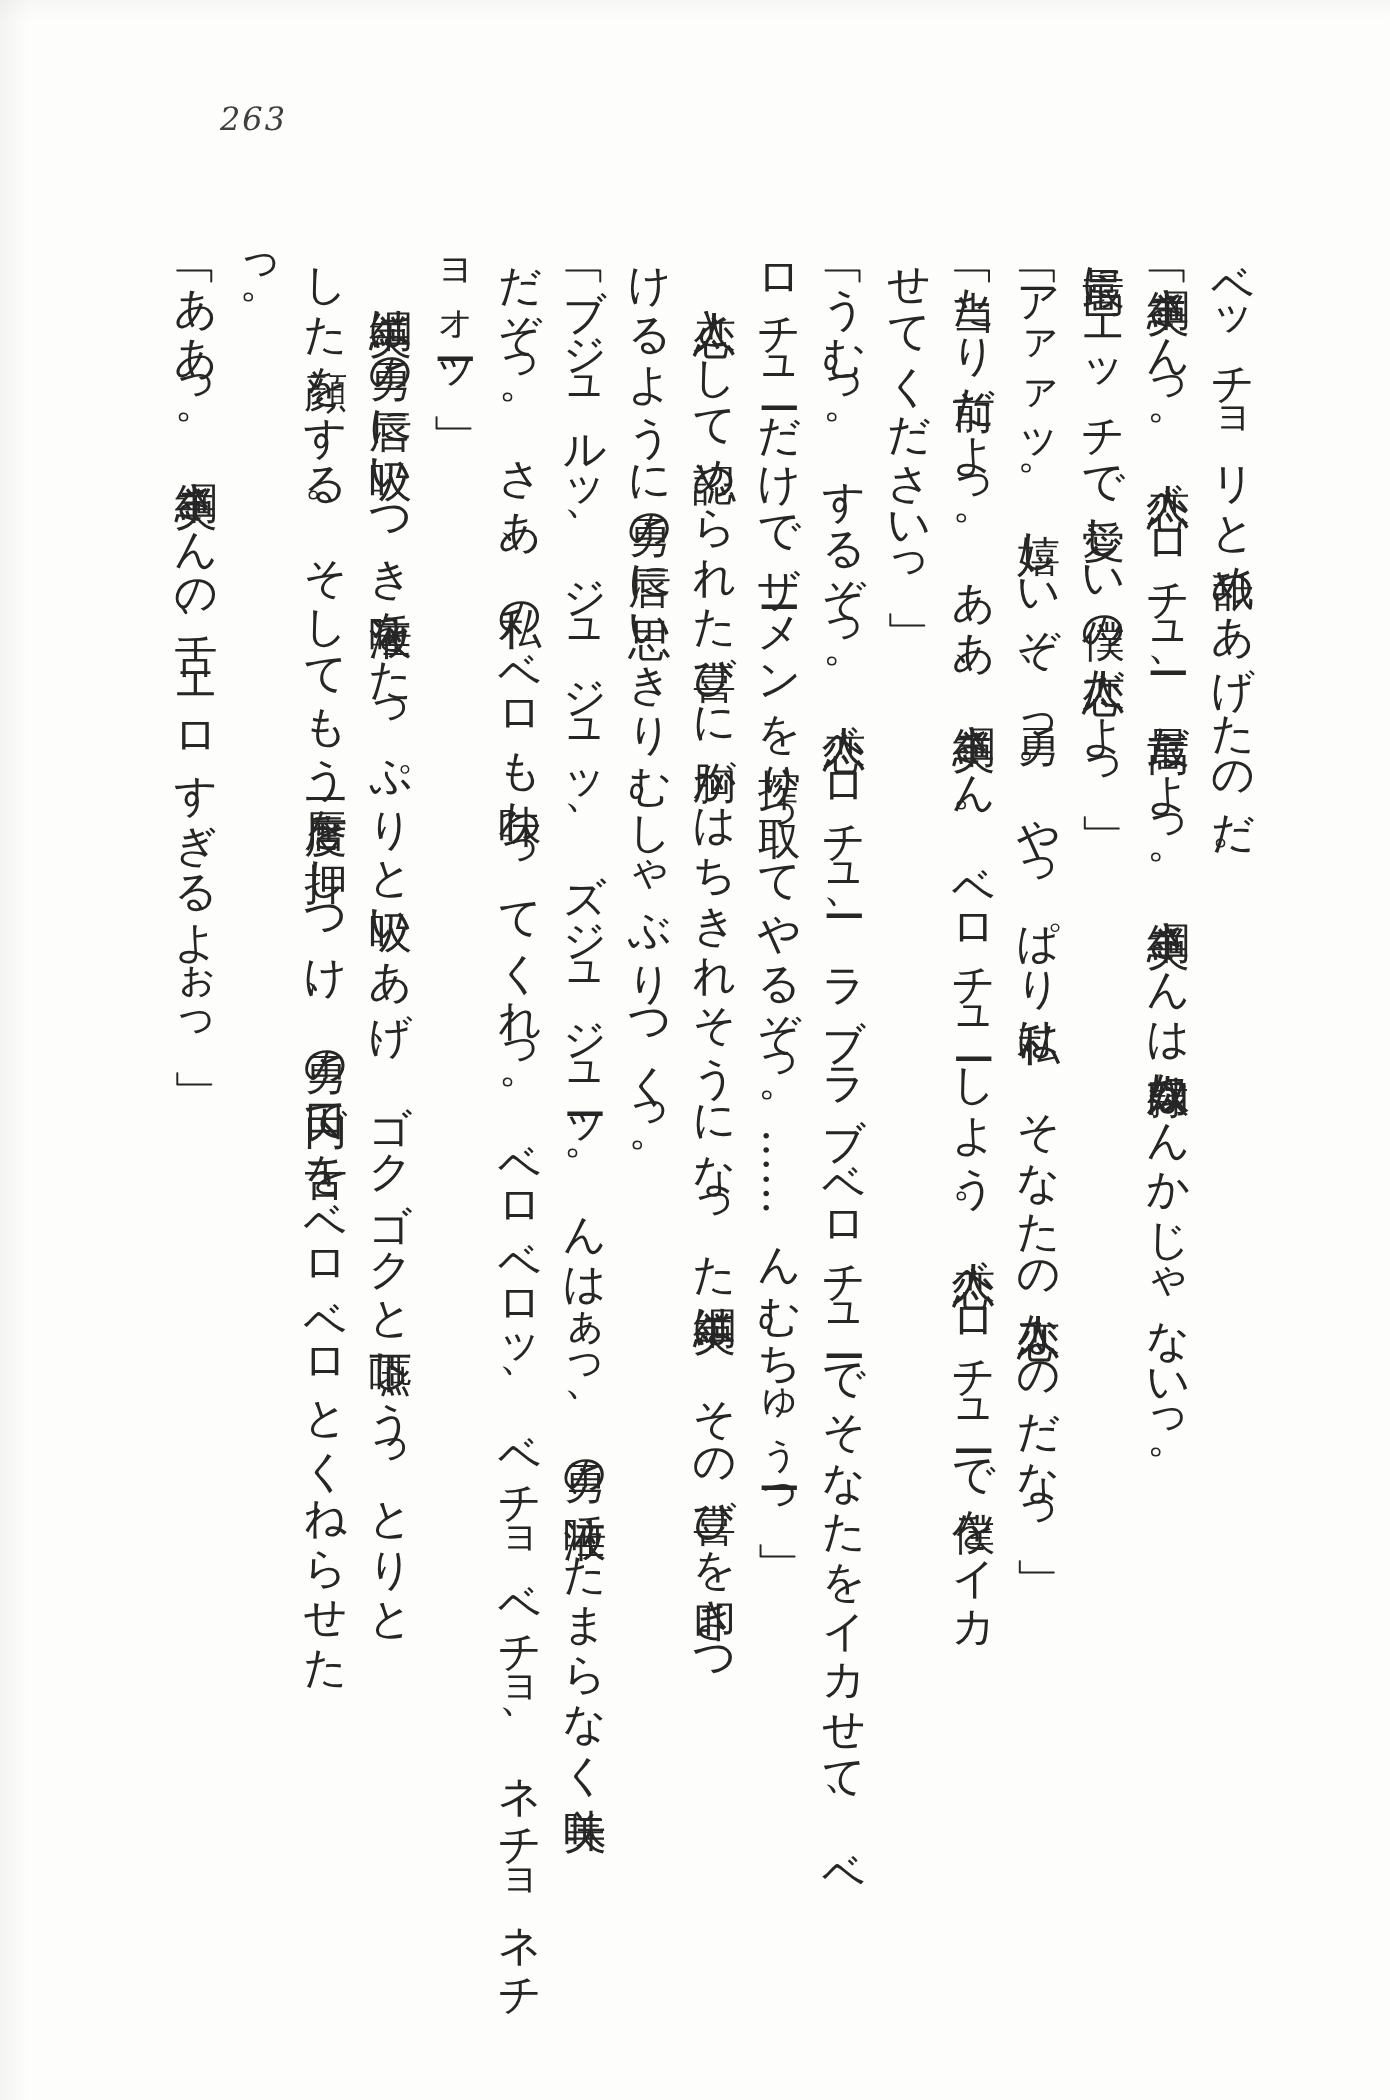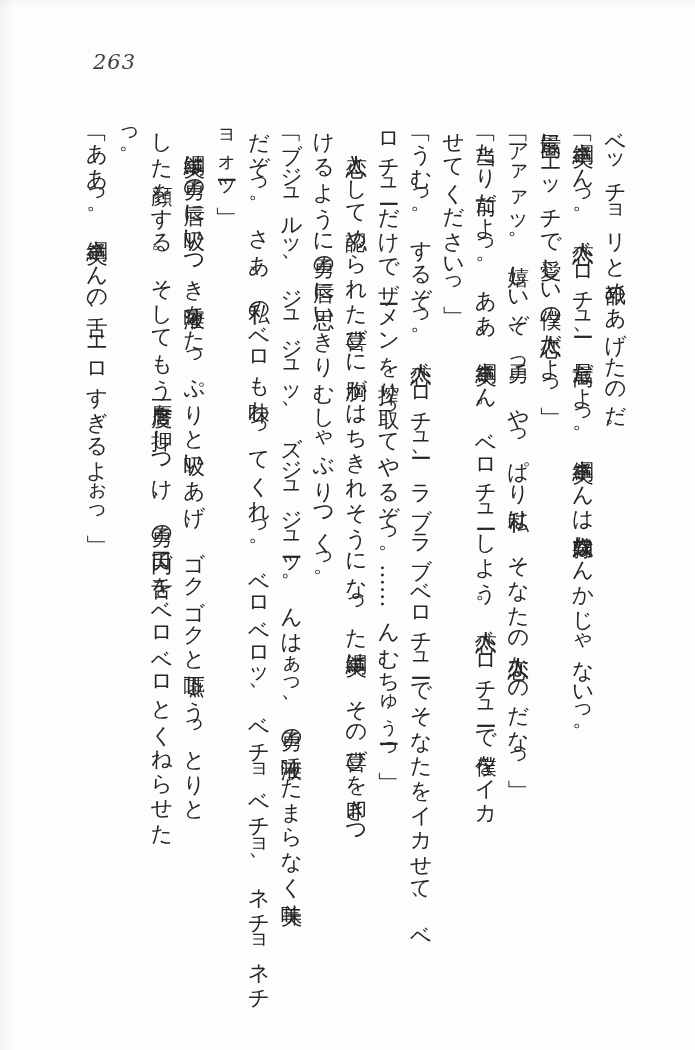--- a/index.html
+++ b/index.html
@@ -21,22 +21,22 @@
     content: "";
     position: absolute;
     inset: 0;
     pointer-events: none;
     background: linear-gradient(to right, rgba(60,60,55,0.05) 0px, rgba(60,60,55,0.0) 14px),
                 linear-gradient(to bottom, rgba(60,60,55,0.03) 0px, rgba(60,60,55,0.0) 10px);
   }
   .page-number {
     position: absolute;
     top: 50px;
-    left: 93px;
-    font-size: 21px;
+    left: 110px;
+    font-size: 16px;
     font-style: italic;
     letter-spacing: 1px;
     color: #3f3f3f;
   }
   .text-block {
     position: absolute;
     top: 118px;
     right: 64px;
     height: 830px;
     writing-mode: vertical-rl;

